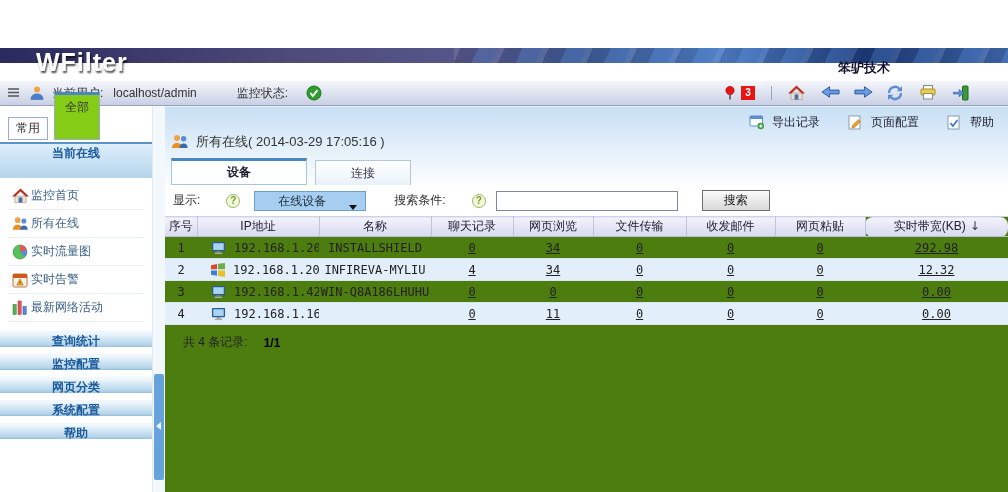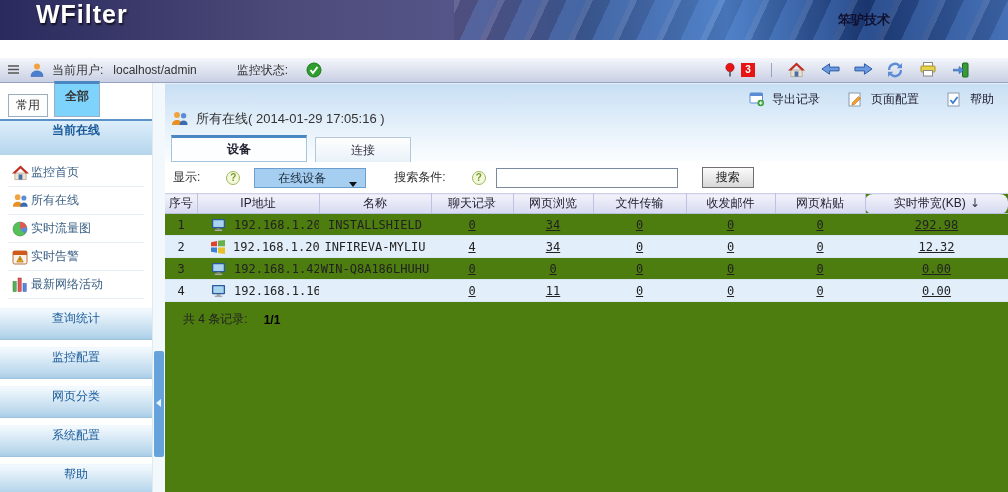--- a/index.html
+++ b/index.html
@@ -1,22 +1,22 @@
 <!DOCTYPE html>
 <html><head>
 <meta charset="utf-8">
 <style>
   * { margin:0; padding:0; box-sizing:border-box; }
   html,body { background:#fff; }
   .app { width:1008px; height:492px; position:relative; overflow:hidden;
          font-family:"Liberation Sans", sans-serif; font-size:12px; color:#333; background:#fff; }
 
   
-  .banner { height:40px; position:relative;
-    background:linear-gradient(90deg,#2b2a5e 0%,#4b4a78 28%,#565589 45%,#3d5a96 58%,#4d7ec6 72%,#1c3a78 86%,#3f68ad 100%); }
+  .banner { height:15px; position:relative;
+    background:linear-gradient(90deg,#2b2a5e 0%,#4b4a78 28%,#565589 45%,#3d5a96 58%,#4d7ec6 72%,#1c3a78 86%,#3f68ad 100%);margin-top:48px; }
   .banner::after { content:""; position:absolute; right:0; top:0; width:55%; height:100%;
     background:repeating-linear-gradient(115deg, rgba(255,255,255,0.10) 0 6px, rgba(0,0,0,0.08) 6px 22px, rgba(90,140,210,0.25) 22px 40px); }
   .logo { position:absolute; left:36px; top:0; font-size:25px; font-weight:bold; color:#fff;
     letter-spacing:1px; text-shadow:1px 2px 2px rgba(0,0,0,.7); z-index:2; }
   .company { position:absolute; right:118px; top:11px; font-size:13px; font-weight:bold; color:#10102e; z-index:2; }
 
   
   .statusbar { height:23px; display:flex; align-items:center; padding:12px 6px;
     background:linear-gradient(#f4f6fb,#c9d0e4); border-bottom:1px solid #98a2c0;margin-top:18px; }
   .statusbar .lbl { color:#333; margin-right:4px; white-space:nowrap; }
@@ -29,28 +29,28 @@
   .vsep { width:1px; height:14px; background:#9aa3bd; }
 
   
   .body { display:flex; height:437px; background:#fff; }
 
   
   .sidebar { width:152px; background:#fff; flex:none; }
   .side-tabs { height:34px; display:flex; align-items:flex-end; padding-left:8px; gap:6px; }
   .side-tab { width:40px; height:23px; line-height:21px; text-align:center; border:1px solid #9aaec2;
     background:#fdfdfd; color:#333; cursor:pointer; }
-  .side-tab.active { width:46px; height:36px; line-height:25px; border-top:3px solid #4a86c2; background:#7dd3fc;font-weight:bold; }
+  .side-tab.active { width:46px; height:48px; line-height:25px; border-top:3px solid #4a86c2; background:#84cc16; }
   .side-sec-head { margin-top:2px; height:36px; line-height:19px; text-align:center; font-weight:bold; color:#1a5a9a;
     background:linear-gradient(#ddeefb,#b5d5ec); border-top:2px solid #5b92c8; }
   .side-menu { list-style:none; padding-top:4px; }
   .side-menu li { height:28px; display:flex; align-items:center; gap:2px; margin:0 8px; padding-left:4px;
     border-bottom:1px solid #e6eff7; color:#3a5f85; cursor:pointer; }
   .side-bars { margin-top:9px; }
-  .side-bar { height:32px; line-height:19px; text-align:center; font-weight:normal; color:#1a5a9a; margin-bottom:7px;
+  .side-bar { height:16px; line-height:19px; text-align:center; font-weight:bold; color:#1a5a9a; margin-bottom:7px;
     background:linear-gradient(#f4fafe,#b9d7ec 85%,#a8cce6); border-top:1px solid #eef7fd; border-bottom:1px solid #9fc2dd; cursor:pointer; }
 
   
   .splitter { width:13px; background:#f3f8fc; border-left:1px solid #dfe9f2; position:relative; flex:none; }
   .split-handle { position:absolute; top:268px; left:1px; width:10px; height:106px; background:#66a3dc; border-radius:2px; cursor:pointer; }
   .split-handle::after { content:""; position:absolute; top:48px; left:2px;
     border-top:4px solid transparent; border-bottom:4px solid transparent; border-right:5px solid #eaf4fc; }
 
   
   .content { flex:1; display:flex; flex-direction:column; background:#4d7c0f; min-width:0; }
@@ -70,21 +70,21 @@
   .filter-row { height:31px; display:flex; align-items:center; padding-left:8px; background:#fff; flex:none; }
   .help-q { width:14px; height:14px; border-radius:50%; background:#f2f8da; border:1px solid #a0b860;
     color:#7a9a30; font-size:10px; font-weight:bold; text-align:center; line-height:12px; display:inline-block; cursor:pointer; }
   .dropdown { width:112px; height:20px; margin:0 4px; background:#a6cef0; border:1px solid #6a9fd0;
     display:flex; align-items:flex-end; cursor:pointer; }
   .dropdown .val { flex:1; text-align:center; color:#1a2a3a; }
   .caret { width:0; height:0; border-left:4px solid transparent; border-right:4px solid transparent;
     border-top:5px solid #111; margin-right:8px; }
   .search-input { width:182px; height:20px; border:1px solid #7a8a9a; background:#fff; padding:0 3px;
     font-family:"Liberation Sans",sans-serif; font-size:12px; }
-  .search-btn { width:52px; height:21px; border:1px solid #707070; background:linear-gradient(#fbfbfb,#d8d8d8);
+  .search-btn { width:68px; height:21px; border:1px solid #707070; background:linear-gradient(#fbfbfb,#d8d8d8);
     font-family:Liberation Sans, sans-serif; font-size:12px; color:#222; cursor:pointer; }
   .sp1 { width:24px; } .sp2 { width:10px; } .sp3 { width:26px; }
 
   
   table { border-collapse:collapse; width:100%; table-layout:fixed; }
   thead th { height:20px; font-weight:normal; color:#223; text-align:center; cursor:pointer;
     background:linear-gradient(#f3f3fb,#d7daf0); border-top:1px solid #cdd2ea; border-bottom:1px solid #b8c0dc;
     border-right:1px solid #bcc2e0; overflow:hidden; white-space:nowrap; }
   thead th:last-child { border-right:none;border-radius:8px; }
   tbody td { height:22px; text-align:center; border-bottom:1px solid #d8e6f4; color:#222;
@@ -292,21 +292,21 @@
         </div>
         <div class="title-row">
           <span class="icon16">
             <svg viewBox="0 0 18 15" width="18" height="15">
                 <circle cx="6" cy="4" r="3" fill="#f0a440"></circle>
                 <path d="M1 14c0-3.6 2.2-5.1 5-5.1s5 1.5 5 5.1z" fill="#e89020"></path>
                 <circle cx="12.6" cy="4.8" r="2.7" fill="#5b8dd6"></circle>
                 <path d="M8.6 14c0-3.2 1.8-4.4 4-4.4s4 1.2 4 4.4z" fill="#3a6ab0"></path>
               </svg>
           </span>
-          <span class="page-title">所有在线( 2014-01-29 17:05:16 )</span>
+          <span class="page-title">所有在线( 2014-03-29 17:05:16 )</span>
         </div>
         <div class="ctabs">
           <div class="ctab active">设备</div>
           <div class="ctab">连接</div>
         </div>
       </div>
 
       <div class="filter-row">
         <span>显示:</span>
         <span class="sp3"></span>

